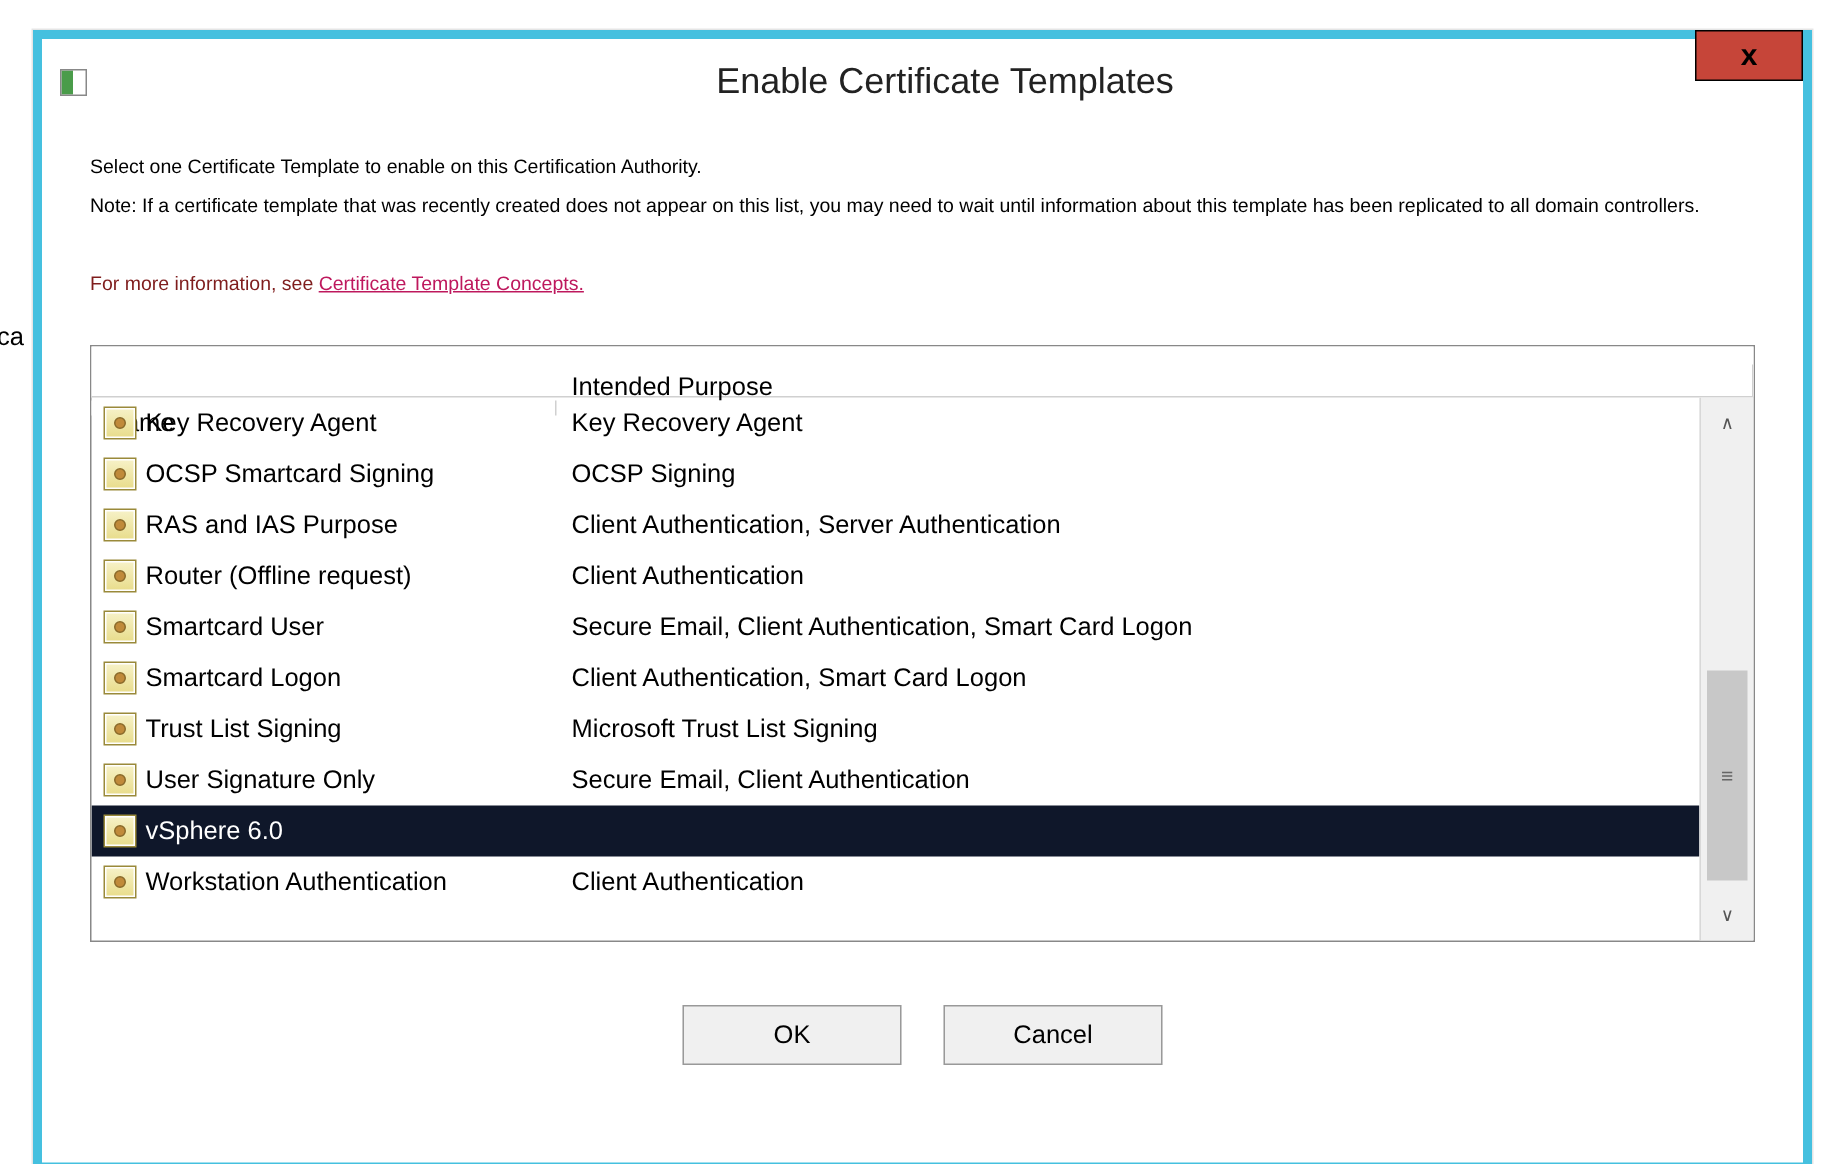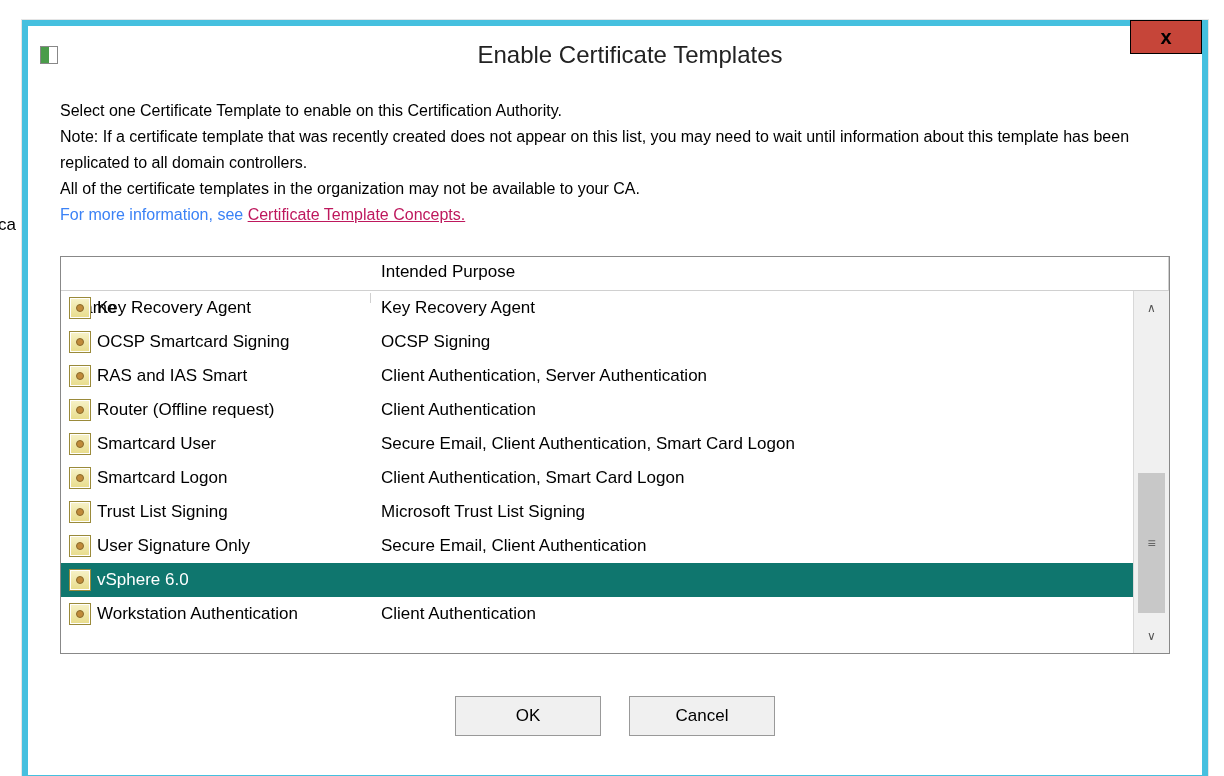--- a/index.html
+++ b/index.html
@@ -67,32 +67,32 @@
       justify-content: center;
       color: #000;
       font-size: 20px;
       font-weight: bold;
       cursor: pointer;
     }
     .content {
       padding: 14px 32px 20px 32px;
     }
     .instructions {
-      font-size: 16px;
+      font-size: 13px;
       line-height: 26px;
       color: #000;
       margin-bottom: 6px;
     }
     .instructions a {
       color: #be185d;
       text-decoration: underline;
       cursor: pointer;
     }
     .moreinfo-text {
-      color: #3b82f6;
+      color: #7f1d1d;
     }
     .listview {
       border: 1px solid #888;
       background: #fff;
       height: 398px;
       margin-top: 28px;
       display: flex;
       flex-direction: column;
       position: relative;
     }
@@ -109,20 +109,21 @@
       border-right: 1px solid #d0d0d0;
       background: #fff;
       color: #000;
     }
     .col-name {
       width: 310px;
       margin-top: 36px;
     }
     .col-purpose {
       flex: 1;
+      margin-top: 12px;
     }
     .lv-body {
       flex: 1;
       overflow-y: hidden;
       position: relative;
     }
     .lv-rows {
       position: absolute;
       inset: 0 36px 0 0;
     }
@@ -166,21 +167,21 @@
       font-size: 14px;
       cursor: pointer;
     }
     .lv-row {
       display: flex;
       height: 34px;
       align-items: center;
       cursor: pointer;
     }
     .lv-row.selected {
-      background: #0f766e;
+      background: #0f172a;
       color: #fff;
     }
     .row-name {
       width: 310px;
       display: flex;
       align-items: center;
       padding-left: 8px;
       font-size: 17px;
     }
     .row-purpose {
@@ -239,21 +240,21 @@
     <div class="title-text">Enable Certificate Templates</div>
     <div class="close-btn">
       <span>x</span>
     </div>
   </div>
 
   <div class="content">
     <div class="instructions">
       <span>Select one Certificate Template to enable on this Certification Authority.</span><br>
       <span>Note: If a certificate template that was recently created does not appear on this list, you may need to wait until information about this template has been replicated to all domain controllers.</span><br>
-      <span>All of the certificate templates in the organization may not be available to your CA.</span><br>
+      <br>
       <span class="moreinfo-text">For more information, see </span><a href="#">Certificate Template Concepts.</a>
     </div>
 
     <div class="listview">
       <div class="lv-header">
         <div class="lv-header-cell col-name">Name</div>
         <div class="lv-header-cell col-purpose">Intended Purpose</div>
       </div>
       <div class="lv-body">
         <div class="lv-rows" id="lv-rows">
@@ -273,21 +274,21 @@
                 </span>
                 <span>OCSP Smartcard Signing</span>
               </div>
               <div class="row-purpose"><span class="row-purpose-inner">OCSP Signing</span></div>
             </div>
             <div class="lv-row">
               <div class="row-name">
                 <span class="cert-icon">
                   <span class="cert-icon-inner"></span>
                 </span>
-                <span>RAS and IAS Smart</span>
+                <span>RAS and IAS Purpose</span>
               </div>
               <div class="row-purpose"><span class="row-purpose-inner">Client Authentication, Server Authentication</span></div>
             </div>
             <div class="lv-row">
               <div class="row-name">
                 <span class="cert-icon">
                   <span class="cert-icon-inner"></span>
                 </span>
                 <span>Router (Offline request)</span>
               </div>

